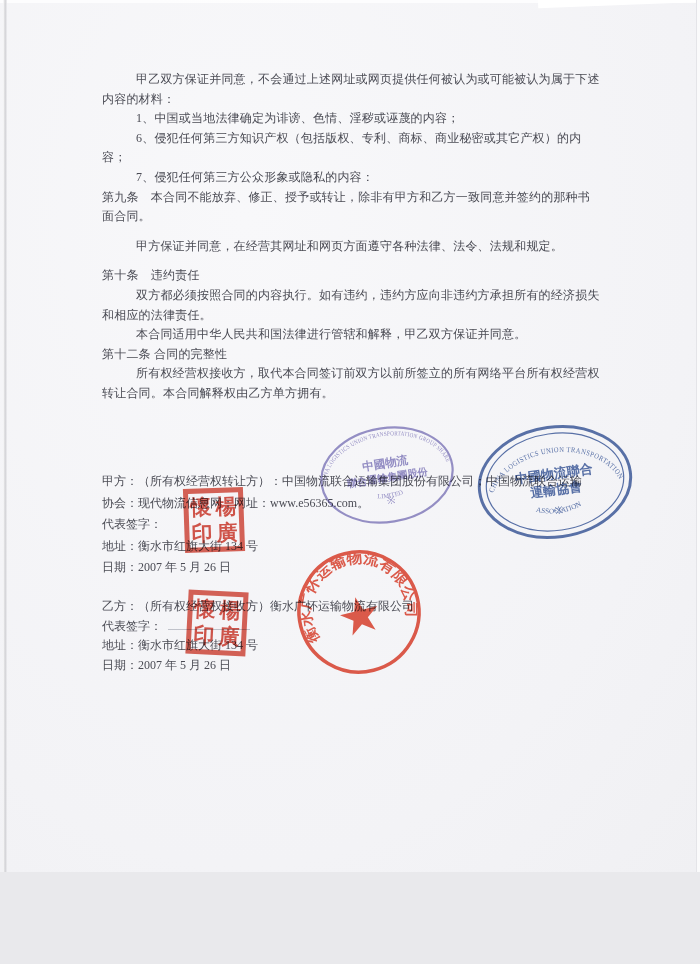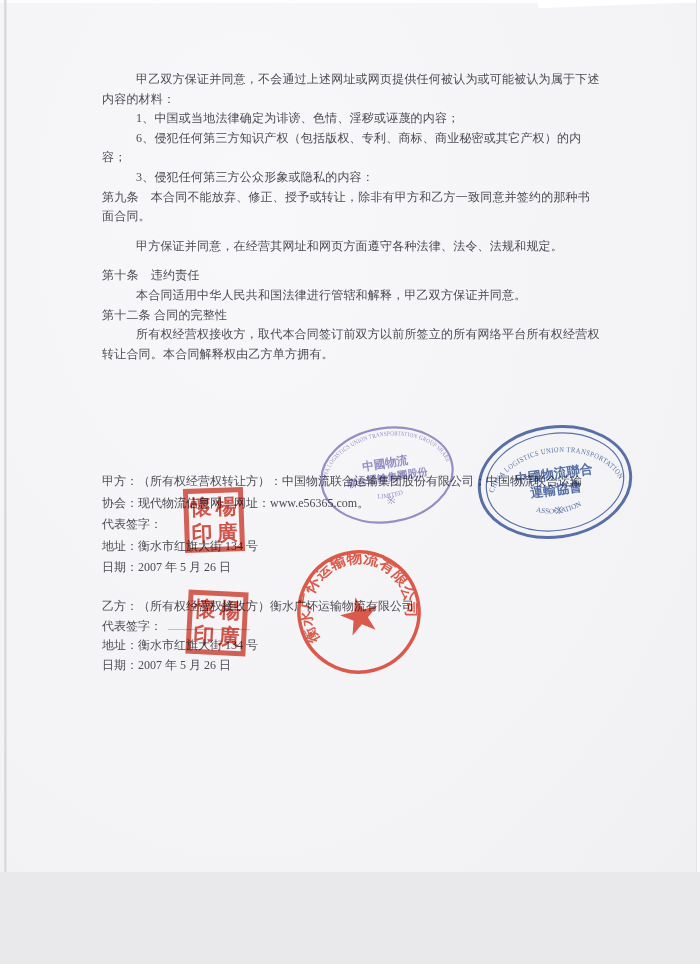--- a/index.html
+++ b/index.html
@@ -65,24 +65,25 @@
 <body>
 
 <div class="page">
   <div class="edge-top"></div>
   <div class="edge-corner"></div>
 
   <div class="content">
     <p class="para indent">甲乙双方保证并同意，不会通过上述网址或网页提供任何被认为或可能被认为属于下述内容的材料：</p>
     <p class="para indent">1、中国或当地法律确定为诽谤、色情、淫秽或诬蔑的内容；</p>
     <p class="para indent">6、侵犯任何第三方知识产权（包括版权、专利、商标、商业秘密或其它产权）的内容；</p>
-    <p class="para indent">3、侵犯任何第三方公众形象或隐私的内容：</p>
+    <p class="para indent">7、侵犯任何第三方公众形象或隐私的内容：</p>
     <p class="para">第九条　本合同不能放弃、修正、授予或转让，除非有甲方和乙方一致同意并签约的那种书面合同。</p>
     <p class="para indent gap">甲方保证并同意，在经营其网址和网页方面遵守各种法律、法令、法规和规定。</p>
     <p class="para gap">第十条　违约责任</p>
+    <p class="para indent">双方都必须按照合同的内容执行。如有违约，违约方应向非违约方承担所有的经济损失和相应的法律责任。</p>
     <p class="para indent">本合同适用中华人民共和国法律进行管辖和解释，甲乙双方保证并同意。</p>
     <p class="para">第十二条 合同的完整性</p>
     <p class="para indent">所有权经营权接收方，取代本合同签订前双方以前所签立的所有网络平台所有权经营权转让合同。本合同解释权由乙方单方拥有。</p>
   </div>
 
   <div class="party party-a">
     <p>甲方：（所有权经营权转让方）：中国物流联合运输集团股份有限公司；中国物流联合运输</p>
     <p>协会：现代物流信息网；网址：www.e56365.com。</p>
     <p>代表签字：</p>
     <p>地址：衡水市红旗大街 134 号</p>

